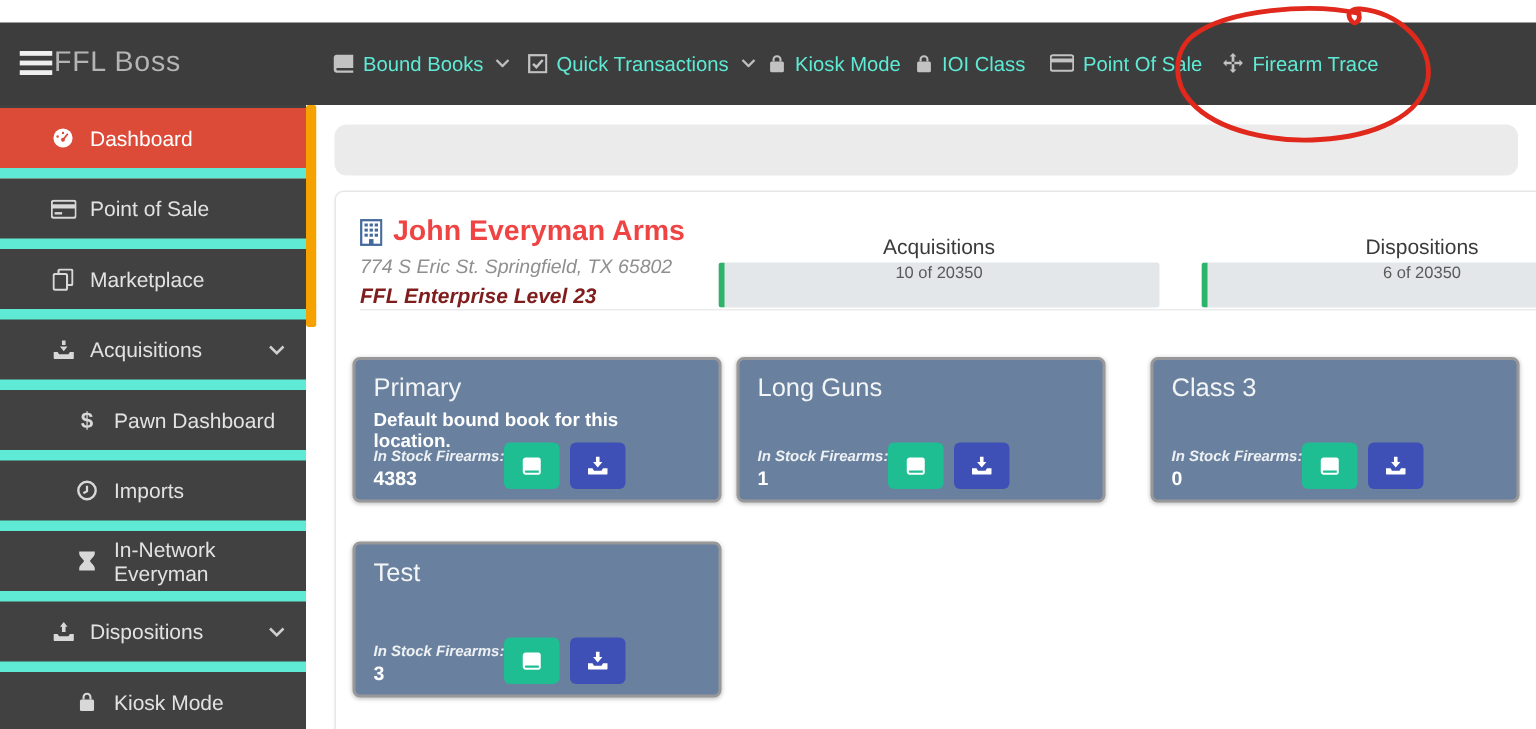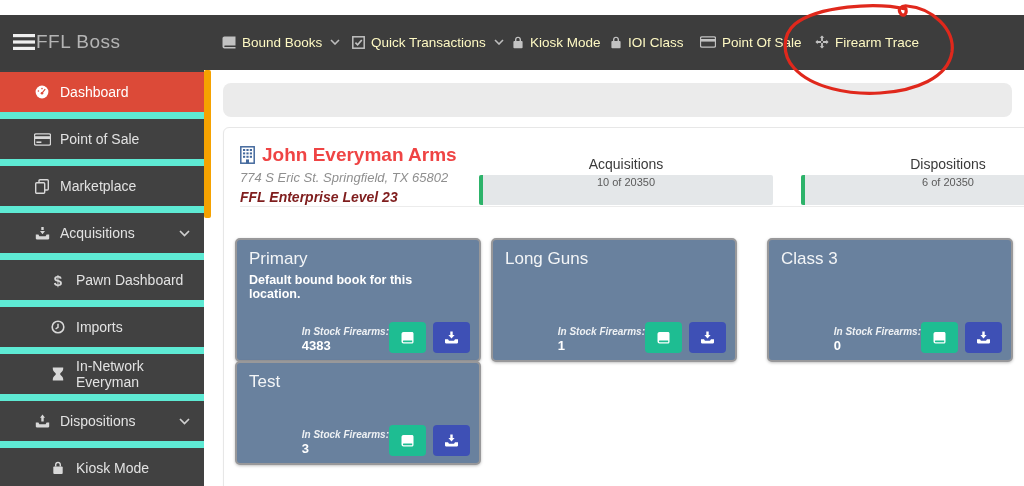--- a/index.html
+++ b/index.html
@@ -14,21 +14,21 @@
     position:absolute;left:0;top:15px;width:1024px;height:55px;
     background:#3d3d3d;
   }
   .hamburger{position:absolute;left:13px;top:19px;width:22px;cursor:pointer;color:#efefef;}
   .brand{
     position:absolute;left:36px;top:16px;font-size:19px;letter-spacing:.5px;
     color:#b4b4b4;
   }
   .nav-item{
     position:absolute;top:0;height:54px;display:flex;align-items:center;gap:6px;
-    color:#fef9c3;font-size:13.5px;cursor:pointer;white-space:nowrap;
+    color:#5eead4;font-size:13.5px;cursor:pointer;white-space:nowrap;
   }
   .nav-item .nicon{color:#c2c2c2;}
   .nav-caret{margin-left:2px;color:#bdbdbd;}
   
   .sidebar{
     position:absolute;left:0;top:70px;width:204px;height:416px;
     background:#414141;padding-top:2px;box-sizing:border-box;
   }
   .side-item{
     position:relative;height:40px;display:flex;align-items:center;
@@ -72,30 +72,30 @@
   .progress-track{
     position:relative;height:30px;background:#e4e7e9;border-radius:2px;overflow:hidden;
   }
   .progress-fill{position:absolute;left:0;top:0;bottom:0;width:4px;background:#2db36a;}
   .progress-text{
     position:absolute;left:0;right:0;top:1px;text-align:center;
     font-size:11px;color:#5a5a5a;
   }
   
   .bb-card{
-    position:absolute;width:246px;height:124px;box-sizing:border-box;
+    position:absolute;width:246px;height:97px;box-sizing:border-box;
     background:#69819e;border:2px solid #98989a;border-radius:5px;
     padding:9px 12px;color:#fff;box-shadow:0 1px 3px rgba(0,0,0,.25);
   }
   .bb-card.tall{height:104px;}
   .bb-title{font-size:17px;color:#f3f5f7;}
   .bb-sub{margin-top:4px;font-size:12.5px;font-weight:bold;}
   .bb-bottom{
     position:absolute;left:12px;right:9px;bottom:7px;
-    display:flex;justify-content:flex-end;align-items:flex-end;
+    display:flex;justify-content:flex-start;align-items:flex-end;
   }
   .bb-stock-label{font-size:10px;font-style:italic;font-weight:bold;color:#eef1f4;}
   .bb-stock-value{font-size:13px;font-weight:bold;margin-top:1px;}
   .bb-buttons{display:flex;gap:7px;}
   .bb-btn{
     width:37px;height:31px;border:none;border-radius:4px;cursor:pointer;
     display:flex;align-items:center;justify-content:center;color:#fff;padding:0;
   }
   .bb-btn.green{background:#1ebd92;}
   .bb-btn.blue{background:#3e50b5;}

